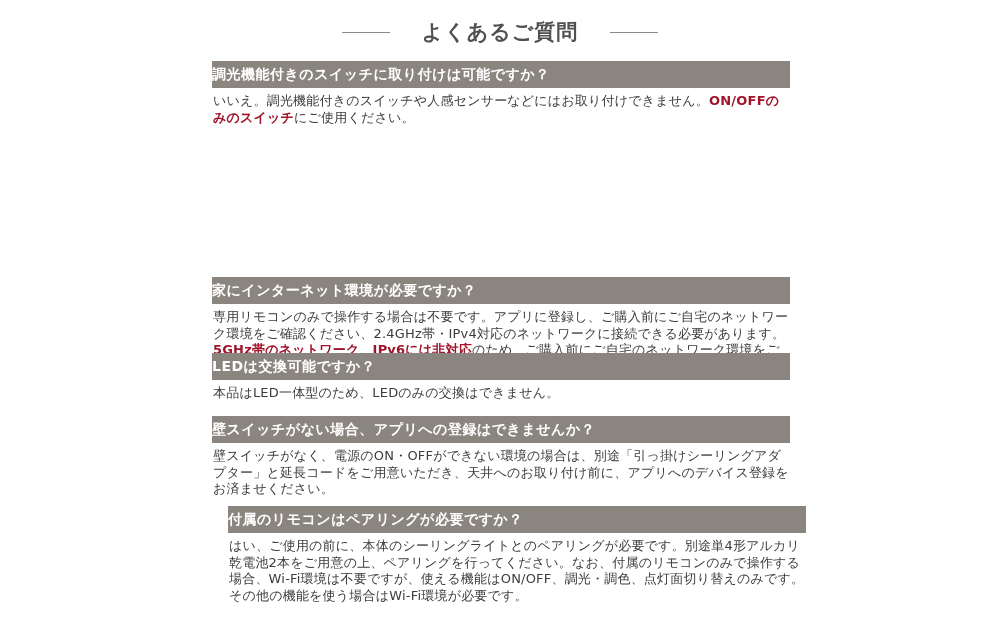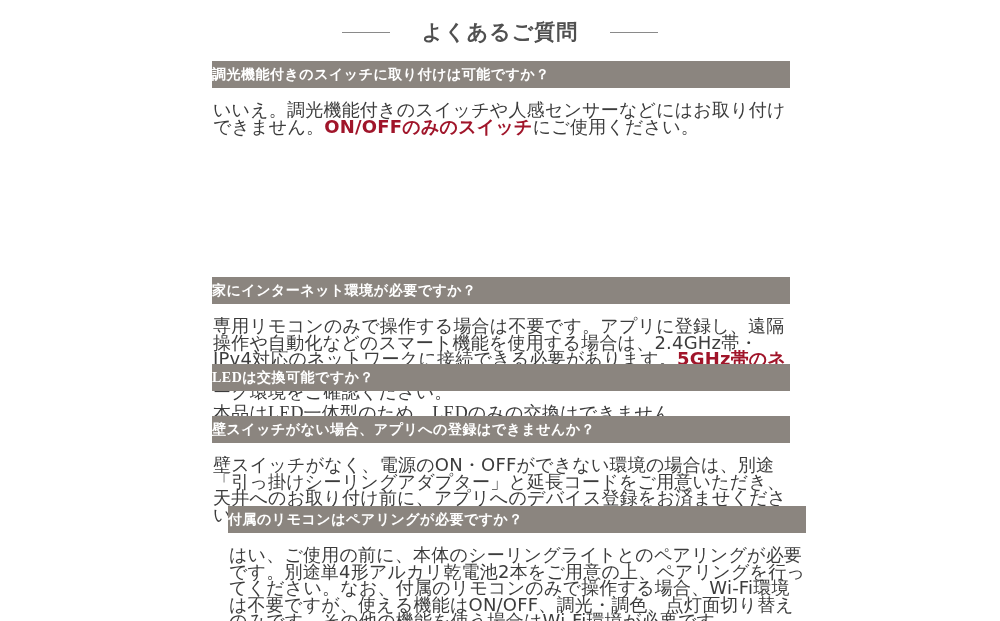--- a/index.html
+++ b/index.html
@@ -20,22 +20,22 @@
     margin: 0 32px; letter-spacing: 1px;
   }
   .faq { position: absolute; left: 212px; width: 578px; }
   .faq-q {
     background: #8b857f; color: #ffffff;
     height: 27px; line-height: 27px;
     font-size: 14px; font-weight: bold;
     letter-spacing: 0.5px; white-space: nowrap; overflow: hidden;
   }
   .faq-a {
-    font-size: 18px; line-height: 16.5px; color: #3c3c3c;
-    padding: 14px 0 0 1px; letter-spacing: 0.2px;
+    font-size: 13px; line-height: 16.5px; color: #3c3c3c;
+    padding: 5px 0 0 1px; letter-spacing: 0.2px;
   }
   .hl { color: #a0152a; font-weight: bold; }
 </style>
 </head>
 <body>
 
 <div class="page">
   <div class="title-row">
     <div class="title-line"></div>
     <div class="title-text">よくあるご質問</div>
@@ -46,25 +46,25 @@
     <div class="faq-q">調光機能付きのスイッチに取り付けは可能ですか？</div>
     <div class="faq-a">
       <span>いいえ。調光機能付きのスイッチや人感センサーなどにはお取り付けできません。</span><span class="hl">ON/OFFのみのスイッチ</span><span>にご使用ください。</span>
     </div>
   </div>
 
 
   <div class="faq" style="top:245px;margin-top:32px;">
     <div class="faq-q">家にインターネット環境が必要ですか？</div>
     <div class="faq-a">
-      <span>専用リモコンのみで操作する場合は不要です。アプリに登録し、遠隔操作や自動化などのスマート機能を使用する場合は、2.4GHz帯・IPv4対応のネットワークに接続できる必要があります。</span><span class="hl">5GHz帯のネットワーク、IPv6には非対応</span><span>のため、ご購入前にご自宅のネットワーク環境をご確認ください。</span>
+      <span>専用リモコンのみで操作する場合は不要です。アプリに登録し、ご購入前にご自宅のネットワーク環境をご確認ください、2.4GHz帯・IPv4対応のネットワークに接続できる必要があります。</span><span class="hl">5GHz帯のネットワーク、IPv6には非対応</span><span>のため、ご購入前にご自宅のネットワーク環境をご確認ください。</span>
     </div>
   </div>
 
-  <div class="faq" style="top:364px;font-family:Liberation Serif, serif;">
+  <div class="faq" style="top:353px;">
     <div class="faq-q">LEDは交換可能ですか？</div>
     <div class="faq-a">
       <span>本品はLED一体型のため、LEDのみの交換はできません。</span>
     </div>
   </div>
 
   <div class="faq" style="top:416px;">
     <div class="faq-q">壁スイッチがない場合、アプリへの登録はできませんか？</div>
     <div class="faq-a">
       <span>壁スイッチがなく、電源のON・OFFができない環境の場合は、別途「引っ掛けシーリングアダプター」と延長コードをご用意いただき、天井へのお取り付け前に、アプリへのデバイス登録をお済ませください。</span>

